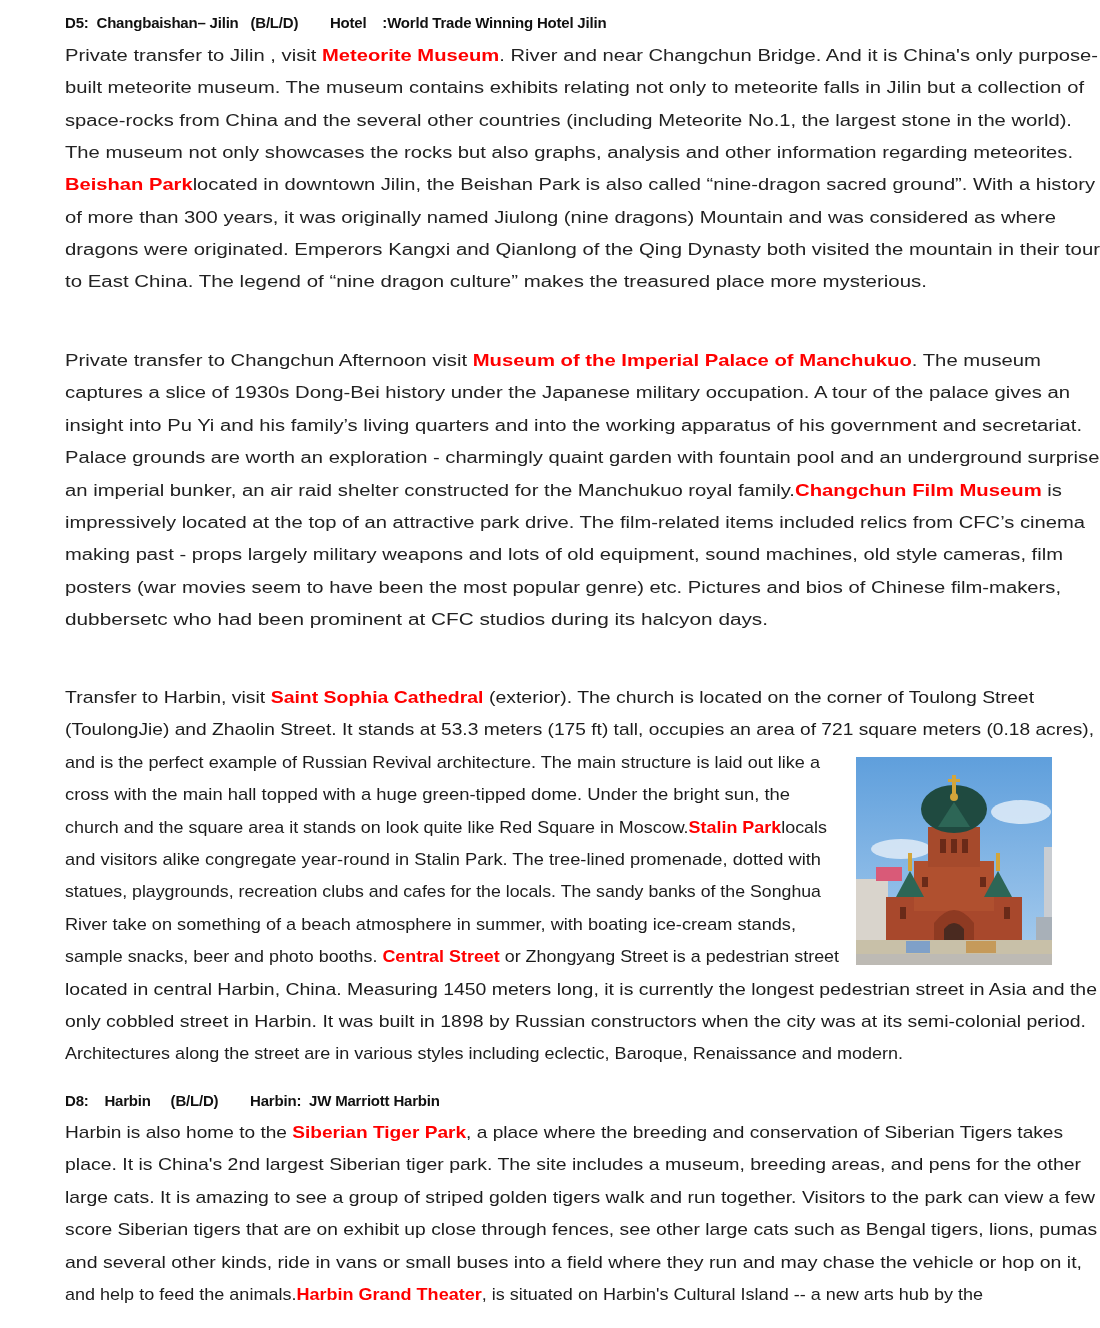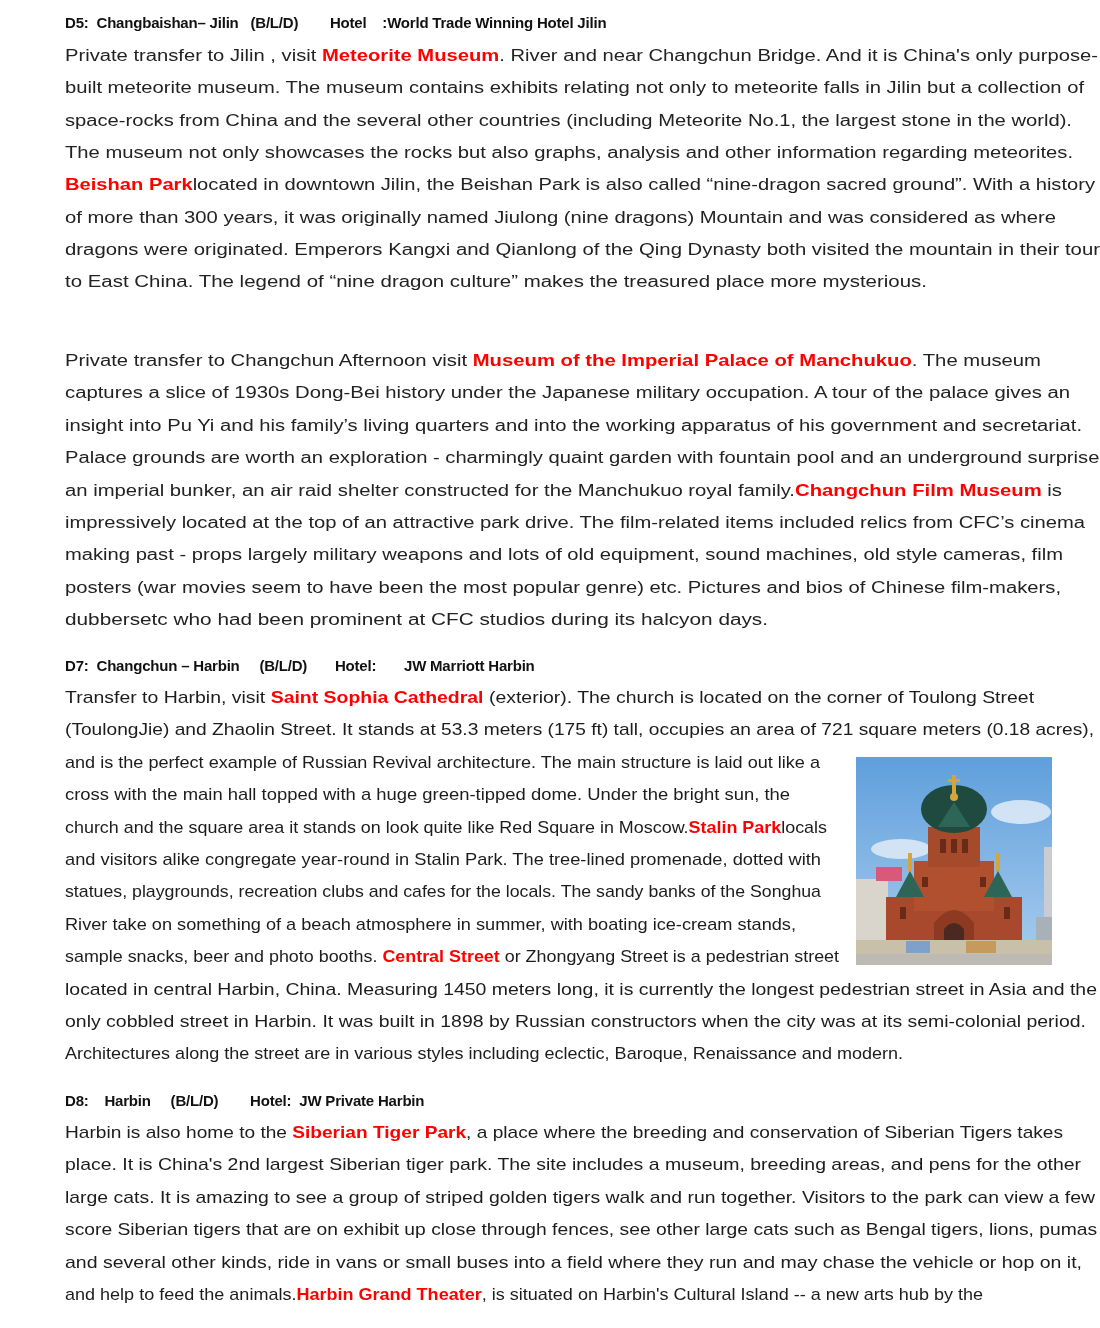--- a/index.html
+++ b/index.html
@@ -43,21 +43,20 @@
     <div class="line" style="top: 382.4px; transform-origin: 0px 0px; transform: scaleX(1.1742);"><span>captures a slice of 1930s Dong-Bei history under the Japanese military occupation. A tour of the palace gives an</span></div>
     <div class="line" style="top: 414.8px; transform-origin: 0px 0px; transform: scaleX(1.169);"><span>insight into Pu Yi and his family’s living quarters and into the working apparatus of his government and secretariat.</span></div>
     <div class="line" style="top: 447.2px; transform-origin: 0px 0px; transform: scaleX(1.1678);"><span>Palace grounds are worth an exploration - charmingly quaint garden with fountain pool and an underground surprise,</span></div>
     <div class="line" style="top: 479.6px; transform-origin: 0px 0px; transform: scaleX(1.1734);"><span>an imperial bunker, an air raid shelter constructed for the Manchukuo royal family.</span><span class="hl">Changchun Film Museum</span><span> is</span></div>
     <div class="line" style="top: 512px; transform-origin: 0px 0px; transform: scaleX(1.1679);"><span>impressively located at the top of an attractive park drive. The film-related items included relics from CFC’s cinema</span></div>
     <div class="line" style="top: 544.4px; transform-origin: 0px 0px; transform: scaleX(1.1674);"><span>making past - props largely military weapons and lots of old equipment, sound machines, old style cameras, film</span></div>
     <div class="line" style="top: 576.8px; transform-origin: 0px 0px; transform: scaleX(1.1704);"><span>posters (war movies seem to have been the most popular genre) etc. Pictures and bios of Chinese film-makers,</span></div>
     <div class="line" style="top: 609.2px; transform-origin: 0px 0px; transform: scaleX(1.2017);"><span>dubbersetc who had been prominent at CFC studios during its halcyon days.</span></div>
     <div></div>
 
-  <div class="heading" style="top:657px">D7:  Changchun – Harbin     (B/L/D)       Hotel:       JW Marriott Harbin</div>
   <div class="line cal" style="top: 688px; transform-origin: 0px 0px; transform: scaleX(1.1438);"><span>Transfer to Harbin, visit </span><span class="hl">Saint Sophia Cathedral</span><span> (exterior). The church is located on the corner of Toulong Street</span></div>
     <div class="line cal" style="top: 720.4px; transform-origin: 0px 0px; transform: scaleX(1.1273);"><span>(ToulongJie) and Zhaolin Street. It stands at 53.3 meters (175 ft) tall, occupies an area of 721 square meters (0.18 acres),</span></div>
     <div class="line cal" style="top: 752.8px; transform-origin: 0px 0px; transform: scaleX(1.063);"><span>and is the perfect example of Russian Revival architecture. The main structure is laid out like a</span></div>
     <div class="line cal" style="top: 785.2px; transform-origin: 0px 0px; transform: scaleX(1.0836);"><span>cross with the main hall topped with a huge green-tipped dome. Under the bright sun, the</span></div>
     <div class="line cal" style="top: 817.6px; transform-origin: 0px 0px; transform: scaleX(1.0541);"><span>church and the square area it stands on look quite like Red Square in Moscow.</span><span class="hl">Stalin Park</span><span>locals</span></div>
     <div class="line cal" style="top: 850px; transform-origin: 0px 0px; transform: scaleX(1.0743);"><span>and visitors alike congregate year-round in Stalin Park. The tree-lined promenade, dotted with</span></div>
     <div class="line cal" style="top: 882.4px; transform-origin: 0px 0px; transform: scaleX(1.0434);"><span>statues, playgrounds, recreation clubs and cafes for the locals. The sandy banks of the Songhua</span></div>
     <div class="line cal" style="top: 914.8px; transform-origin: 0px 0px; transform: scaleX(1.0685);"><span>River take on something of a beach atmosphere in summer, with boating ice-cream stands,</span></div>
     <div class="line cal" style="top: 947.2px; transform-origin: 0px 0px; transform: scaleX(1.0528);"><span>sample snacks, beer and photo booths. </span><span class="hl">Central Street</span><span> or Zhongyang Street is a pedestrian street</span></div>
     <div class="line cal" style="top: 979.6px; transform-origin: 0px 0px; transform: scaleX(1.1435);"><span>located in central Harbin, China. Measuring 1450 meters long, it is currently the longest pedestrian street in Asia and the</span></div>
@@ -111,21 +110,21 @@
       </g>
 
       <rect x="0" y="183" width="196" height="14" fill="#c8c0a8"></rect>
       <rect x="50" y="184" width="24" height="12" fill="#7fa0c8"></rect>
       <rect x="110" y="184" width="30" height="12" fill="#c59a5a"></rect>
 
       <rect x="0" y="197" width="196" height="11" fill="#bdbab4"></rect>
     </svg>
   </div>
 
-  <div class="heading" style="top:1092px">D8:    Harbin     (B/L/D)        Hotel:  JW Private Harbin</div>
+  <div class="heading" style="top:1092px">D8:    Harbin     (B/L/D)        Harbin:  JW Marriott Harbin</div>
   <div class="line cal" style="top: 1123px; transform-origin: 0px 0px; transform: scaleX(1.1239);"><span>Harbin is also home to the </span><span class="hl">Siberian Tiger Park</span><span>, a place where the breeding and conservation of Siberian Tigers takes</span></div>
     <div class="line cal" style="top: 1155.4px; transform-origin: 0px 0px; transform: scaleX(1.1437);"><span>place. It is China's 2nd largest Siberian tiger park. The site includes a museum, breeding areas, and pens for the other</span></div>
     <div class="line cal" style="top: 1187.8px; transform-origin: 0px 0px; transform: scaleX(1.1417);"><span>large cats. It is amazing to see a group of striped golden tigers walk and run together. Visitors to the park can view a few</span></div>
     <div class="line cal" style="top: 1220.2px; transform-origin: 0px 0px; transform: scaleX(1.1329);"><span>score Siberian tigers that are on exhibit up close through fences, see other large cats such as Bengal tigers, lions, pumas</span></div>
     <div class="line cal" style="top: 1252.6px; transform-origin: 0px 0px; transform: scaleX(1.1474);"><span>and several other kinds, ride in vans or small buses into a field where they run and may chase the vehicle or hop on it,</span></div>
     <div class="line cal" style="top: 1285px; transform-origin: 0px 0px; transform: scaleX(1.0601);"><span>and help to feed the animals.</span><span class="hl">Harbin Grand Theater</span><span>, is situated on Harbin's Cultural Island -- a new arts hub by the</span></div>
     <div></div>
 
 </div>
 

